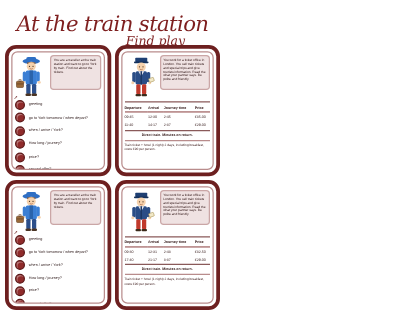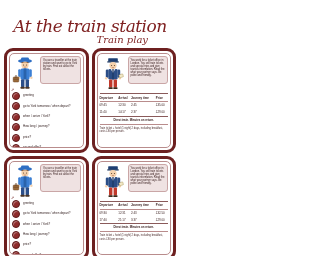--- a/index.html
+++ b/index.html
@@ -7,21 +7,21 @@
     width:180px;height:256px;
     background:#ffffff;
     font-family:"Liberation Sans",sans-serif;
     overflow:hidden;
     position:relative;
   }
   .sheet{width:180px;height:256px;position:relative;background:#fff;}
 
   
   .title-block{
-    height:48px;
+    height:36px;
     display:flex;flex-direction:column;
     align-items:center;justify-content:center;
     padding-top:15px;box-sizing:border-box;
   }
   .title{
     font-family:"DejaVu Serif",serif;
     font-size:17px;line-height:17px;
     color:#7e1f1f;
     font-style:italic;
     letter-spacing:-0.5px;
@@ -145,21 +145,21 @@
   
   .figure svg{display:block;}
 </style>
 </head>
 <body>
 
 <div class="sheet">
 
   <div class="title-block">
     <div class="title">At the train station</div>
-    <div class="subtitle">Train play</div>
+    <div class="subtitle">Find play</div>
   </div>
 
   <div class="grid">
 
     <div class="card">
       <div class="card-inner">
         <div class="toprow">
           <div class="figure">
             <svg width="26" height="34" viewBox="0 0 26 34">
               <ellipse cx="13" cy="5" rx="7" ry="2.2" fill="#2f6fc4"></ellipse>

